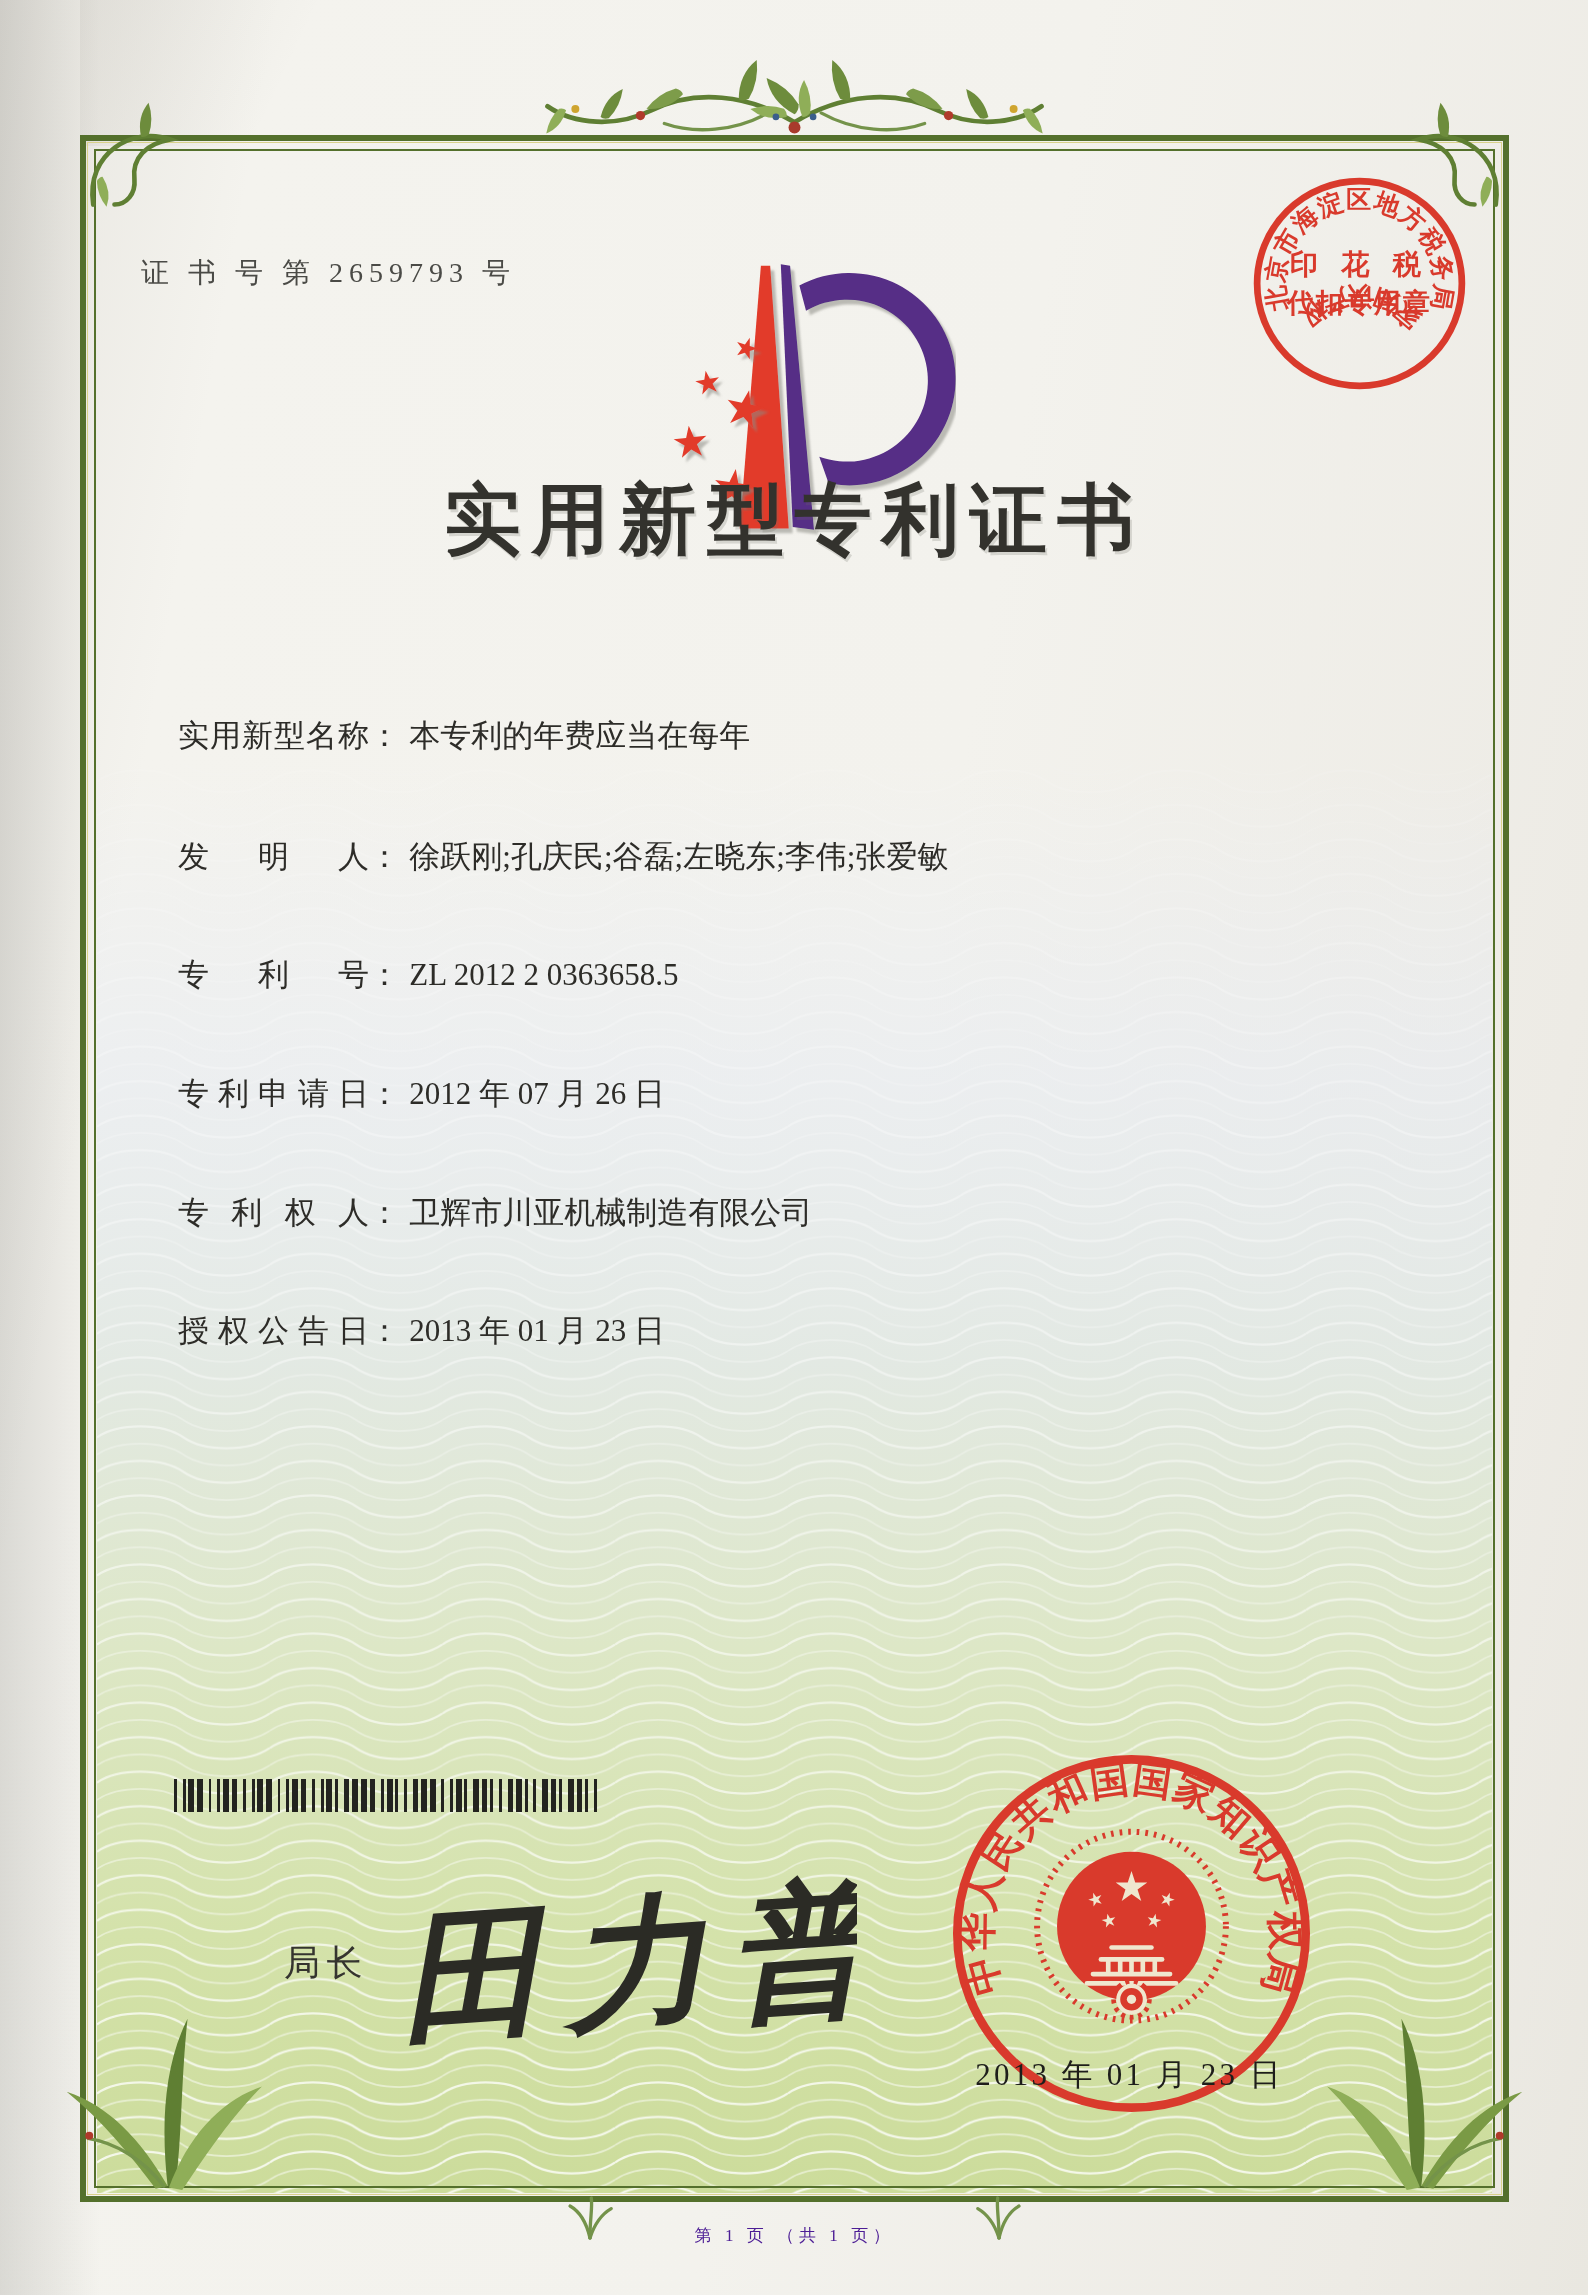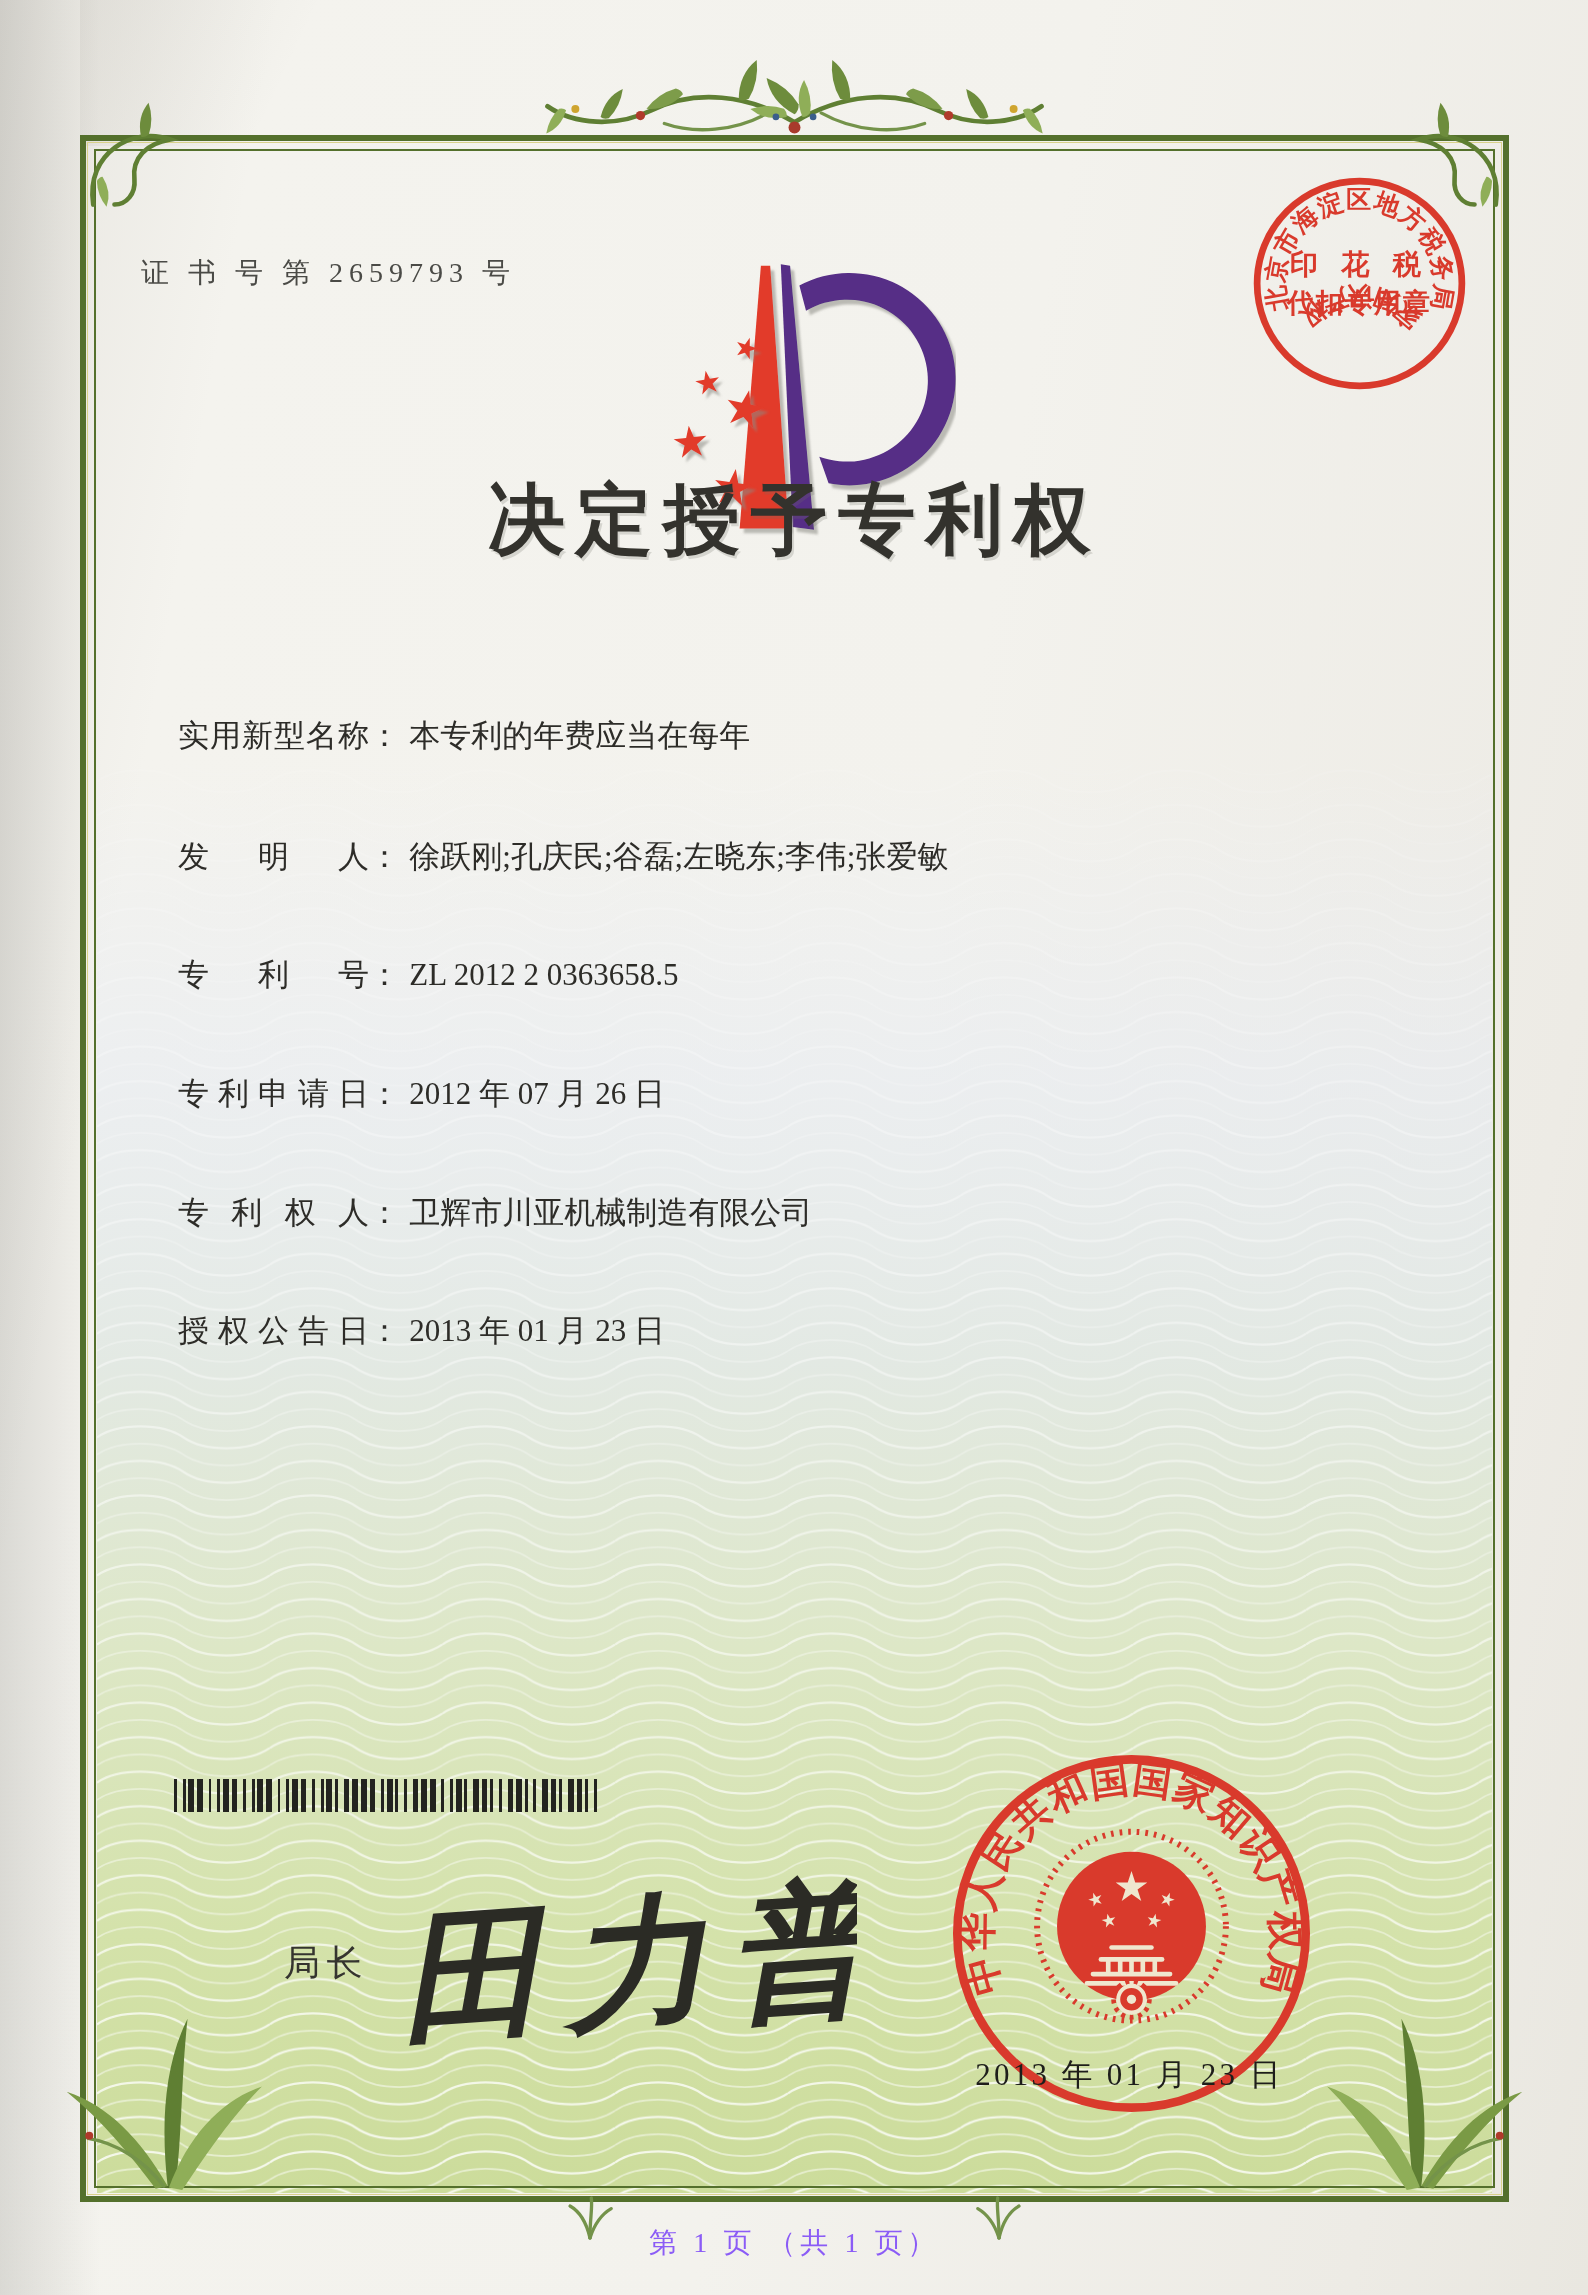--- a/index.html
+++ b/index.html
@@ -42,22 +42,22 @@
   .paras p{margin:0;text-indent:2em;}
   .barcode{left:174px;top:1779px;width:428px;height:33px;display:flex;z-index:4;}
   .barcode i{display:block;height:100%;}
   .sig-label{left:284px;top:1939px;font-size:36px;color:#35342f;letter-spacing:6.6px;z-index:5;}
   #signature{left:379px;top:1840px;width:478px;height:266px;z-index:5;}
   #tax-stamp{left:1245px;top:169px;width:229px;height:229px;z-index:5;}
   #sipo-logo{left:664px;top:259px;width:292px;height:292px;z-index:4;}
   #big-seal{left:950px;top:1752px;width:363px;height:363px;z-index:4;}
   .issue-date{left:930px;top:2054px;width:399px;text-align:center;font-size:31px;
     letter-spacing:3.3px;color:#1e1e1b;z-index:6;}
-  .footer-page{left:0;right:0;top:2224px;text-align:center;font-size:28px;
-    letter-spacing:4.6px;color:#8b5cf6;z-index:4;}
+  .footer-page{left:0;right:0;top:2224px;text-align:center;font-size:17px;
+    letter-spacing:4.6px;color:#4c1d95;z-index:4;}
   .stamp-red{fill:#d93a2c;}
   .stamp-ring{fill:none;stroke:#d93a2c;}
 </style>
 </head>
 <body>
 
 <div class="abs scan-shade-left"></div>
 <div class="abs scan-fold"></div>
 
 <svg id="waves" class="abs" viewBox="0 0 2100 2152" preserveAspectRatio="none">
@@ -174,21 +174,21 @@
   </g>
   <g fill="#e23b2a" filter="url(#ds)">
     <use href="#star" transform="translate(124,135) scale(17) rotate(18)"></use>
     <use href="#star" transform="translate(66,187) scale(19) rotate(-10)"></use>
     <use href="#star" transform="translate(122,227) scale(30) rotate(12)"></use>
     <use href="#star" transform="translate(40,277) scale(26) rotate(-6)"></use>
     <use href="#star" transform="translate(104,346) scale(30) rotate(8)"></use>
   </g>
 </svg>
 
-<div class="abs title">决定授予专利权</div>
+<div class="abs title">实用新型专利证书</div>
 
 <div class="abs frow" style="top:715px">
   <span class="lbl">实用新型名称</span><span class="col">：</span><span class="val">本专利的年费应当在每年</span>
 </div>
 <div class="abs frow" style="top:836px">
   <span class="lbl">发明人</span><span class="col">：</span><span class="val">徐跃刚;孔庆民;谷磊;左晓东;李伟;张爱敏</span>
 </div>
 <div class="abs frow" style="top:954px">
   <span class="lbl">专利号</span><span class="col">：</span><span class="val">ZL 2012 2 0363658.5</span>
 </div>

